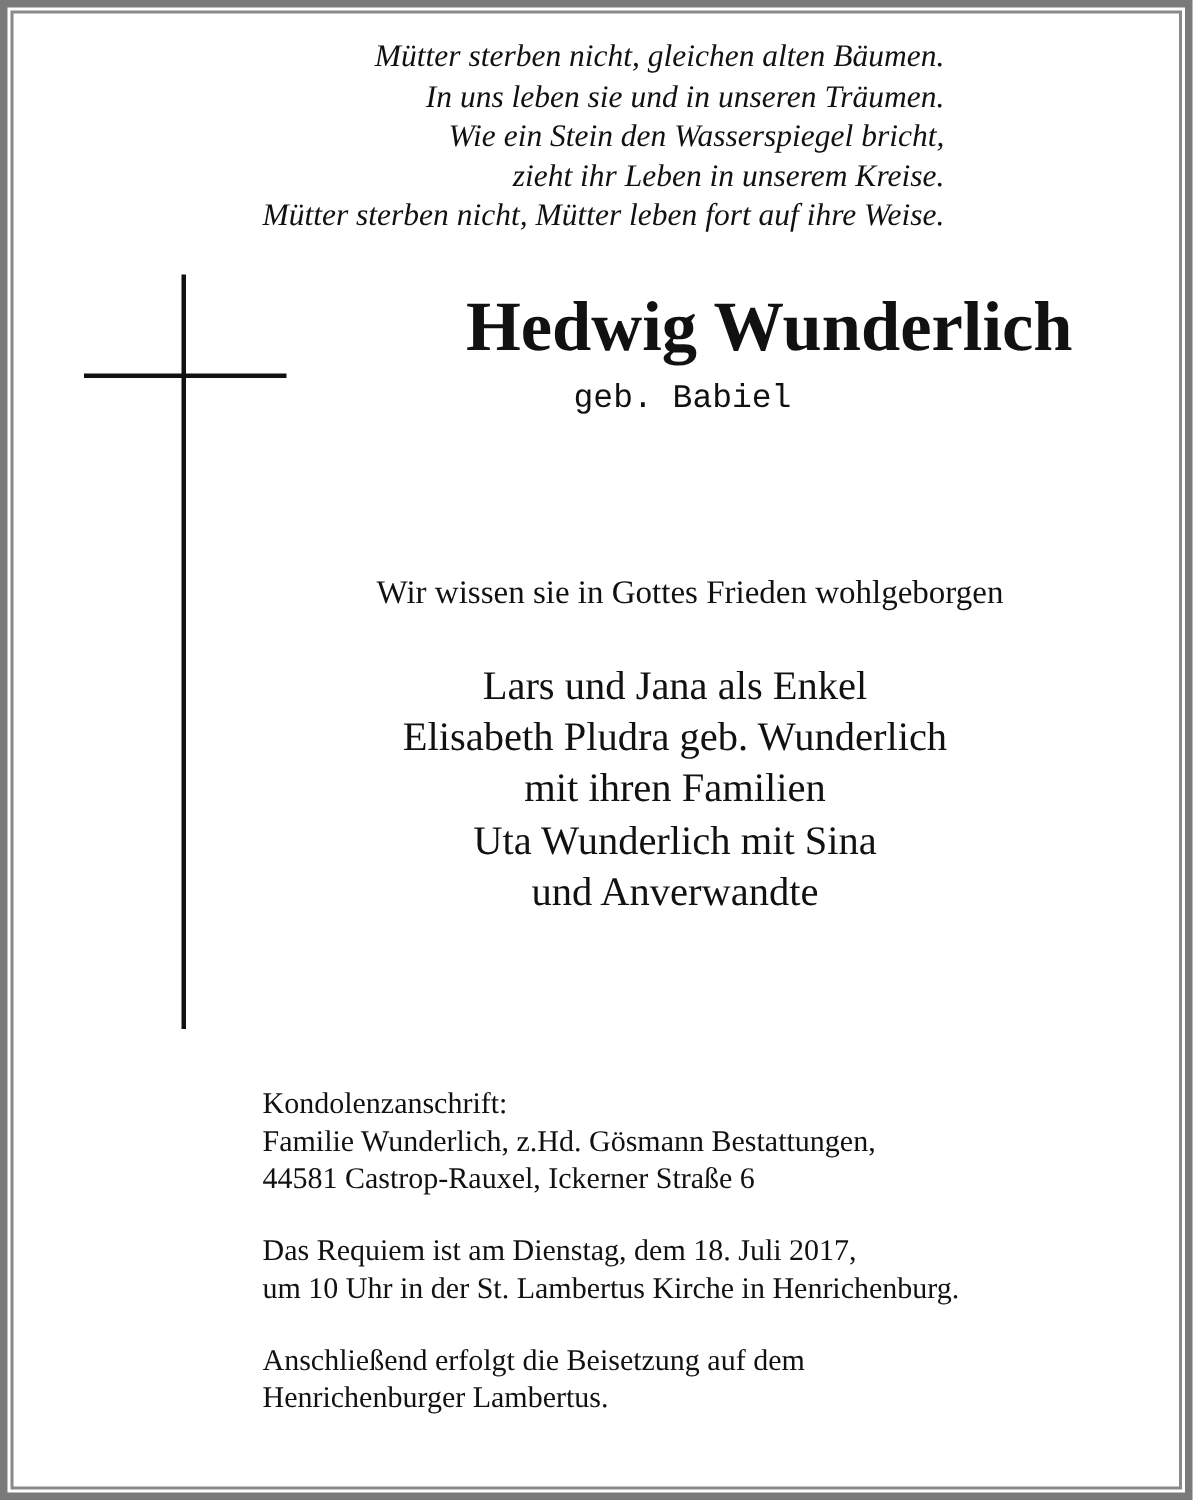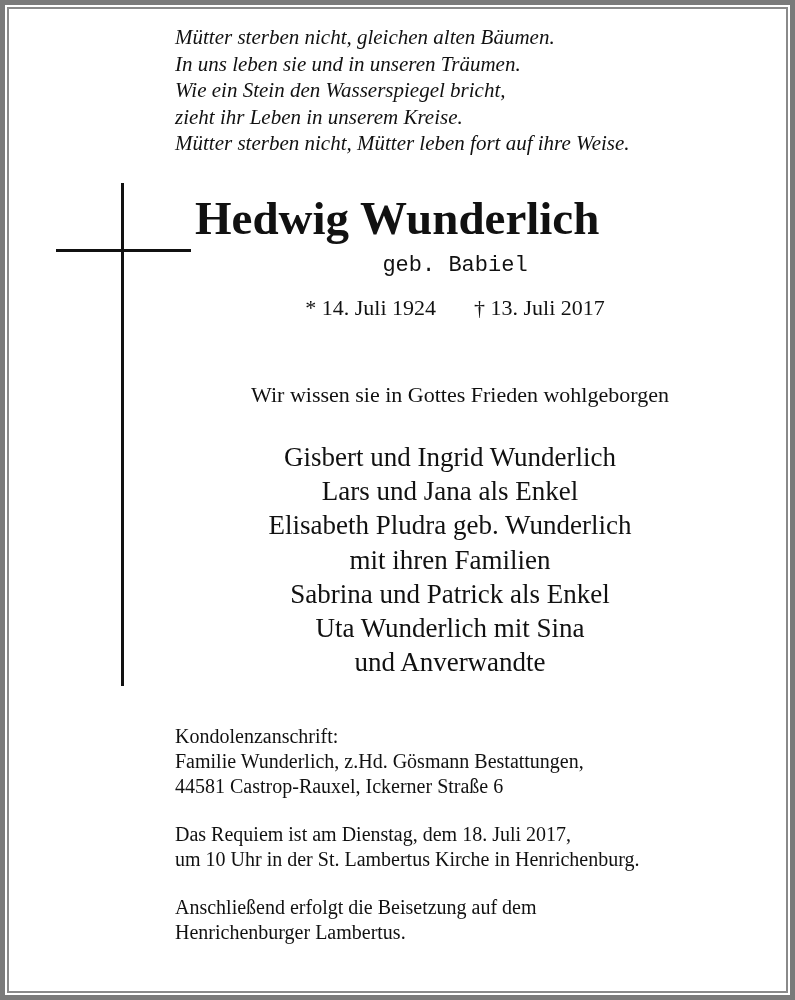--- a/index.html
+++ b/index.html
@@ -22,28 +22,28 @@
     }
     .content { position: absolute; left: 0; top: 0; width: 795px; height: 1000px; }
 
     .poem {
       position: absolute; left: 175px; top: 24px;
       font-family: "Liberation Serif", "DejaVu Serif", serif;
       font-style: italic;
       font-size: 21px; line-height: 26.5px;
       margin: 0; padding: 0;
     }
-    .poem div { white-space: nowrap; }
+    .poem div { white-space: nowrap; text-align: right; }
 
     .cross-v { position: absolute; left: 121px; top: 183px; width: 3px; height: 503px; background: #111; }
     .cross-h { position: absolute; left: 56px; top: 249px; width: 135px; height: 3px; background: #111; }
 
     .name {
       position: absolute; left: 195px; width: 520px; top: 190px;
-      text-align: left;
+      text-align: right;
       font-family: "Liberation Serif", "DejaVu Serif", serif;
       font-weight: bold; font-size: 47px; line-height: 56px;
       white-space: nowrap;
     }
     .maiden {
       position: absolute; left: 195px; width: 520px; top: 252px;
       text-align: center;
       font-family: Liberation Mono, monospace;
       font-size: 22px; line-height: 28px;
     }
@@ -98,32 +98,27 @@
     <div>Mütter sterben nicht, Mütter leben fort auf ihre Weise.</div>
   </div>
 
   <div>
     <div class="cross-v"></div>
     <div class="cross-h"></div>
   </div>
 
   <div class="name">Hedwig Wunderlich</div>
   <div class="maiden">geb. Babiel</div>
-  <div class="dates">
-    <span>* 14. Juli 1924</span><span class="gap"></span><span>† 13. Juli 2017</span>
-  </div>
 
   <div class="motto">Wir wissen sie in Gottes Frieden wohlgeborgen</div>
 
   <div class="mourners">
-    <div>Gisbert und Ingrid Wunderlich</div>
     <div>Lars und Jana als Enkel</div>
     <div>Elisabeth Pludra geb. Wunderlich</div>
     <div>mit ihren Familien</div>
-    <div>Sabrina und Patrick als Enkel</div>
     <div>Uta Wunderlich mit Sina</div>
     <div>und Anverwandte</div>
   </div>
 
   <div class="info">
     <div class="para">
       <div>Kondolenzanschrift:</div>
       <div>Familie Wunderlich, z.Hd. Gösmann Bestattungen,</div>
       <div>44581 Castrop-Rauxel, Ickerner Straße 6</div>
     </div>

